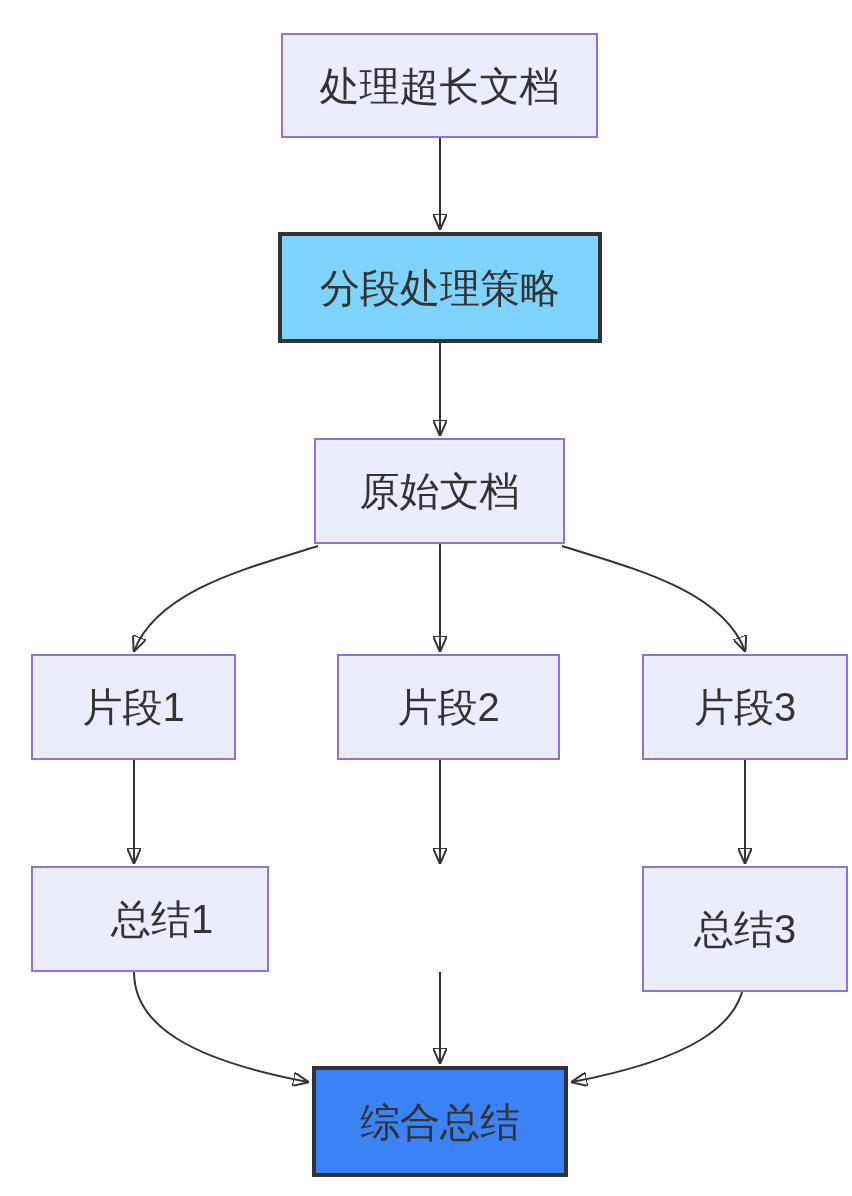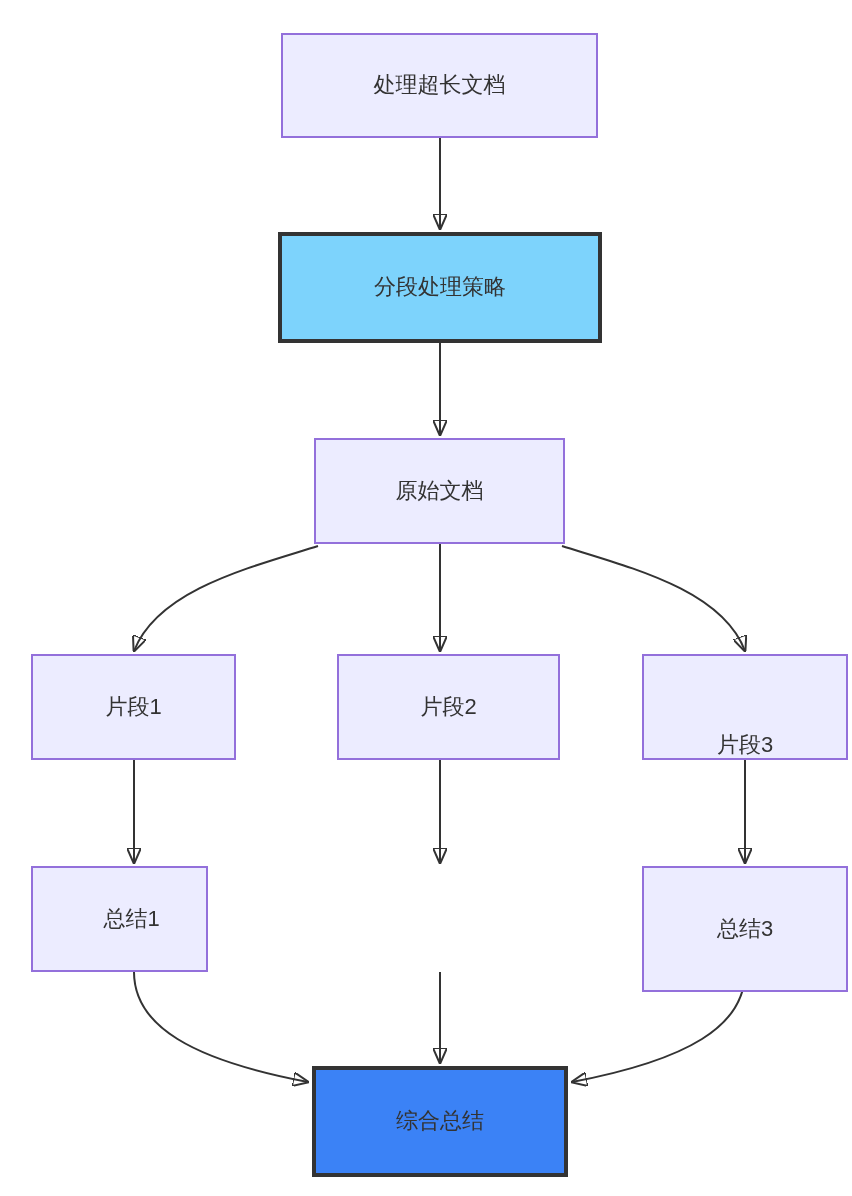--- a/index.html
+++ b/index.html
@@ -27,42 +27,42 @@
     stroke-width: 2px;
   }
   .node {
     position: absolute;
     z-index: 1;
     box-sizing: border-box;
     display: flex;
     align-items: center;
     justify-content: center;
     text-align: center;
-    font-size: 22px;
+    font-size: 40px;
     line-height: 1.2;
     color: #333333;
     background: #ECECFF;
     border: 2px solid #9370DB;
   }
   .node--emphasis {
     background: #7dd3fc;
     border: 4px solid #333333;
   }
   .node--success {
     background: #3b82f6;
     border: 4px solid #333333;
   }
   
   .n-a  { left: 281px; top: 33px;   width: 317px; height: 105px; }
   .n-b  { left: 278px; top: 232px;  width: 324px; height: 111px; }
   .n-c  { left: 314px; top: 438px;  width: 251px; height: 106px; }
   .n-d1 { left: 31px;  top: 654px;  width: 205px; height: 106px; }
   .n-d2 { left: 337px; top: 654px;  width: 223px; height: 106px; }
-  .n-d3 { left: 642px; top: 654px;  width: 206px; height: 106px; align-items: flex-end; }
-  .n-e1 { left: 31px;  top: 866px;  width: 177px; height: 106px; padding-left: 24px; }
+  .n-d3 { left: 642px; top: 654px;  width: 206px; height: 106px; }
+  .n-e1 { left: 31px;  top: 866px;  width: 238px; height: 106px; padding-left: 24px; }
   .n-e2 { left: 337px; top: 866px;  width: 205px; height: 106px; }
   .n-e3 { left: 642px; top: 866px;  width: 206px; height: 126px; }
   .n-f  { left: 312px; top: 1066px; width: 256px; height: 111px; }
 </style>
 </head>
 <body>
 
 <div class="canvas">
 
   <svg class="edges" width="852" height="1196" viewBox="0 0 852 1196" aria-hidden="true">

